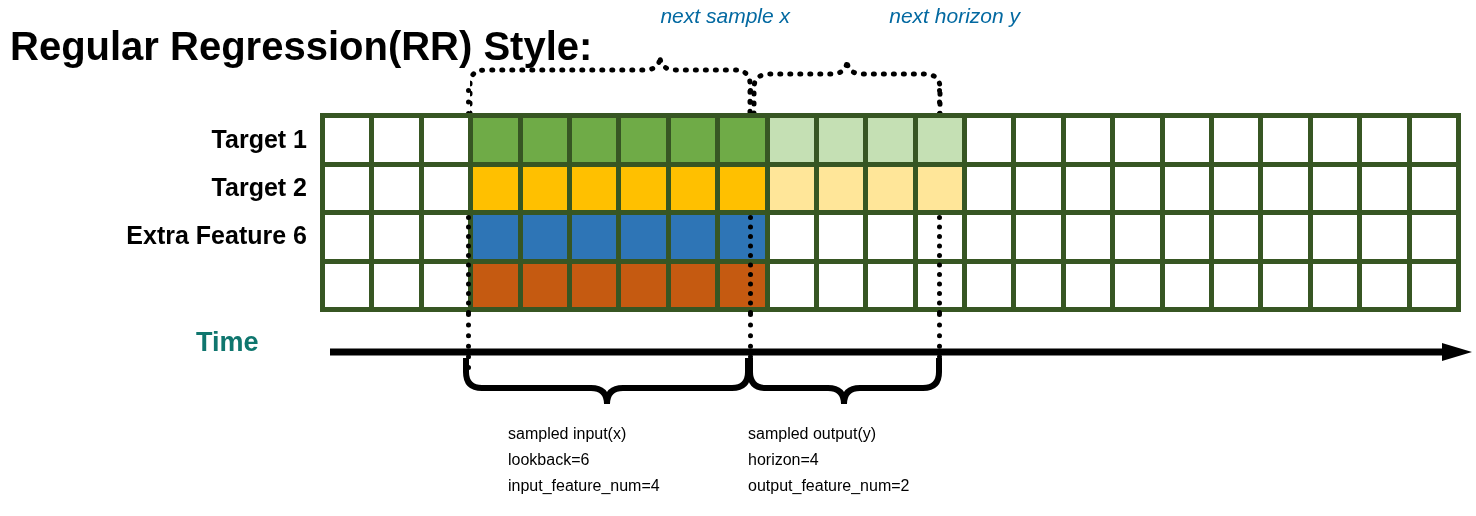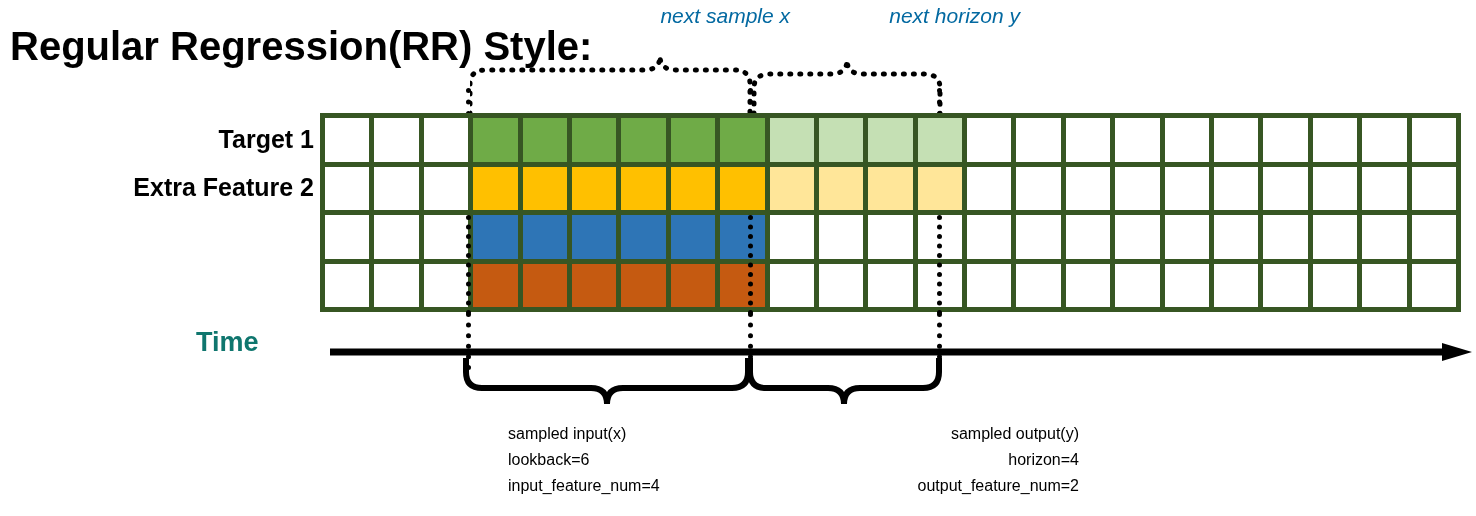--- a/index.html
+++ b/index.html
@@ -15,21 +15,21 @@
   
   #page-title{
     left:10px; top:2px;
     font-size:40px; font-weight:bold; color:#000;
     letter-spacing:0px;
     white-space:nowrap;
     margin-top:22px;
   }
 
   
-  #row-labels{ left:12px; top:115px; width:318px; }
+  #row-labels{ left:5px; top:115px; width:318px; }
   .row-label{
     height:48px; line-height:48px;
     text-align:right; padding-right:16px;
     font-size:25px; font-weight:bold; color:#000;
     white-space:nowrap; box-sizing:border-box;
   }
 
   
   #grid{
     left:320px; top:113px;
@@ -73,21 +73,21 @@
   }
   #lbl-next-x{ left:530px; top:4px; width:260px; }
   #lbl-next-y{ left:760px; top:4px; width:260px; }
 
   
   .annot{
     font-size:16px; color:#000; line-height:26px;
     white-space:pre-line;
   }
   #annot-input { left:508px; top:421px; width:260px; }
-  #annot-output{ left:789px; top:421px; width:290px;text-align:right; }
+  #annot-output{ left:748px; top:421px; width:290px; }
 </style>
 </head>
 <body>
 
 <div class="abs" id="page-title">Regular Regression(RR) Style:</div>
 
 <div class="abs top-lbl" id="lbl-next-x">next sample x</div>
 <div class="abs top-lbl" id="lbl-next-y">next horizon y</div>
 
 <svg class="abs" id="top-braces" viewBox="0 0 500 82" fill="none">
@@ -96,21 +96,22 @@
 
   <path d="M 284 82 L 284 56 Q 284 42 300 42 L 361 42 Q 377 42 377 28 Q 377 42 393 42 L 454 42 Q 470 42 470 56 L 470 82" stroke="#000" stroke-width="5" stroke-linecap="round" stroke-dasharray="1 9" fill="none"></path>
 </svg>
 
 <div class="abs vdotted" style="left:466px;top:88px;height:28px;"></div>
 <div class="abs vdotted" style="left:748px;top:88px;height:28px;"></div>
 <div class="abs vdotted" style="left:937px;top:88px;height:28px;"></div>
 
 <div class="abs" id="row-labels">
   <div class="row-label">Target 1</div>
-  <div class="row-label">Extra Feature 2</div>
+  <div class="row-label">Target 2</div>
+  <div class="row-label">Extra Feature 6</div>
 </div>
 
 <div class="abs" id="grid">
     <div class="grid-row">
       <div class="cell"></div>
       <div class="cell"></div>
       <div class="cell"></div>
       <div class="cell green"></div>
       <div class="cell green"></div>
       <div class="cell green"></div>

